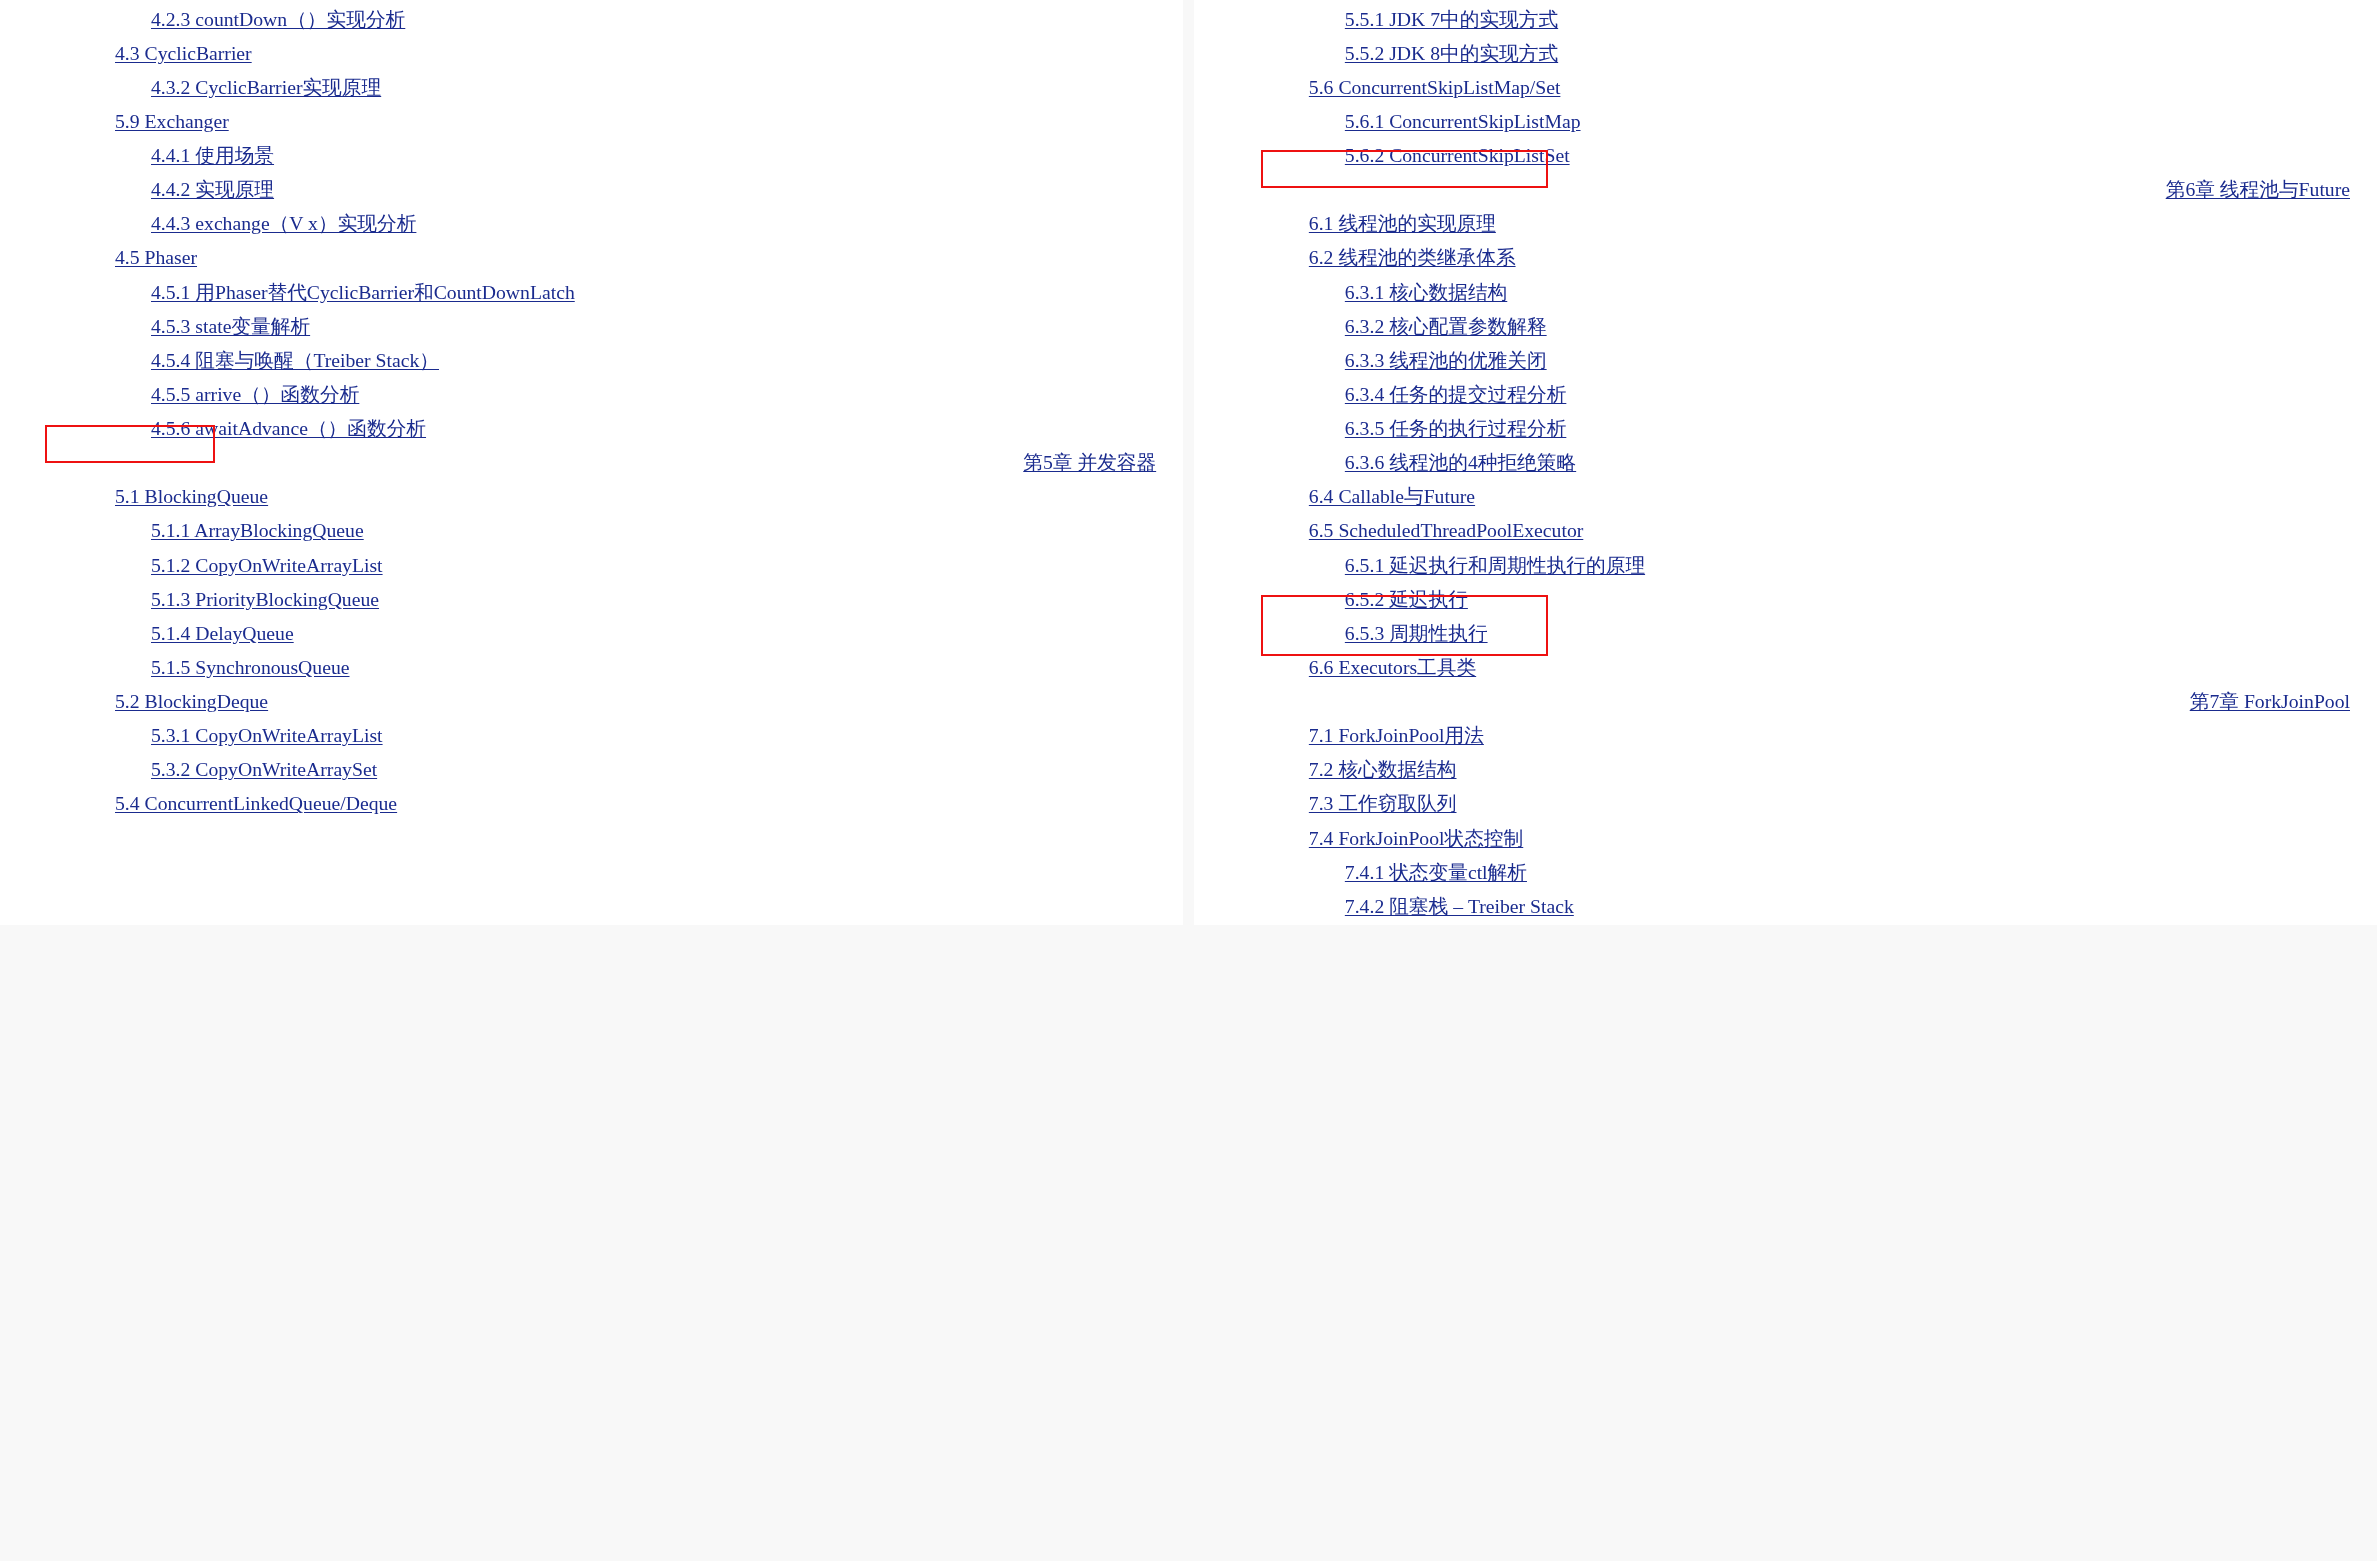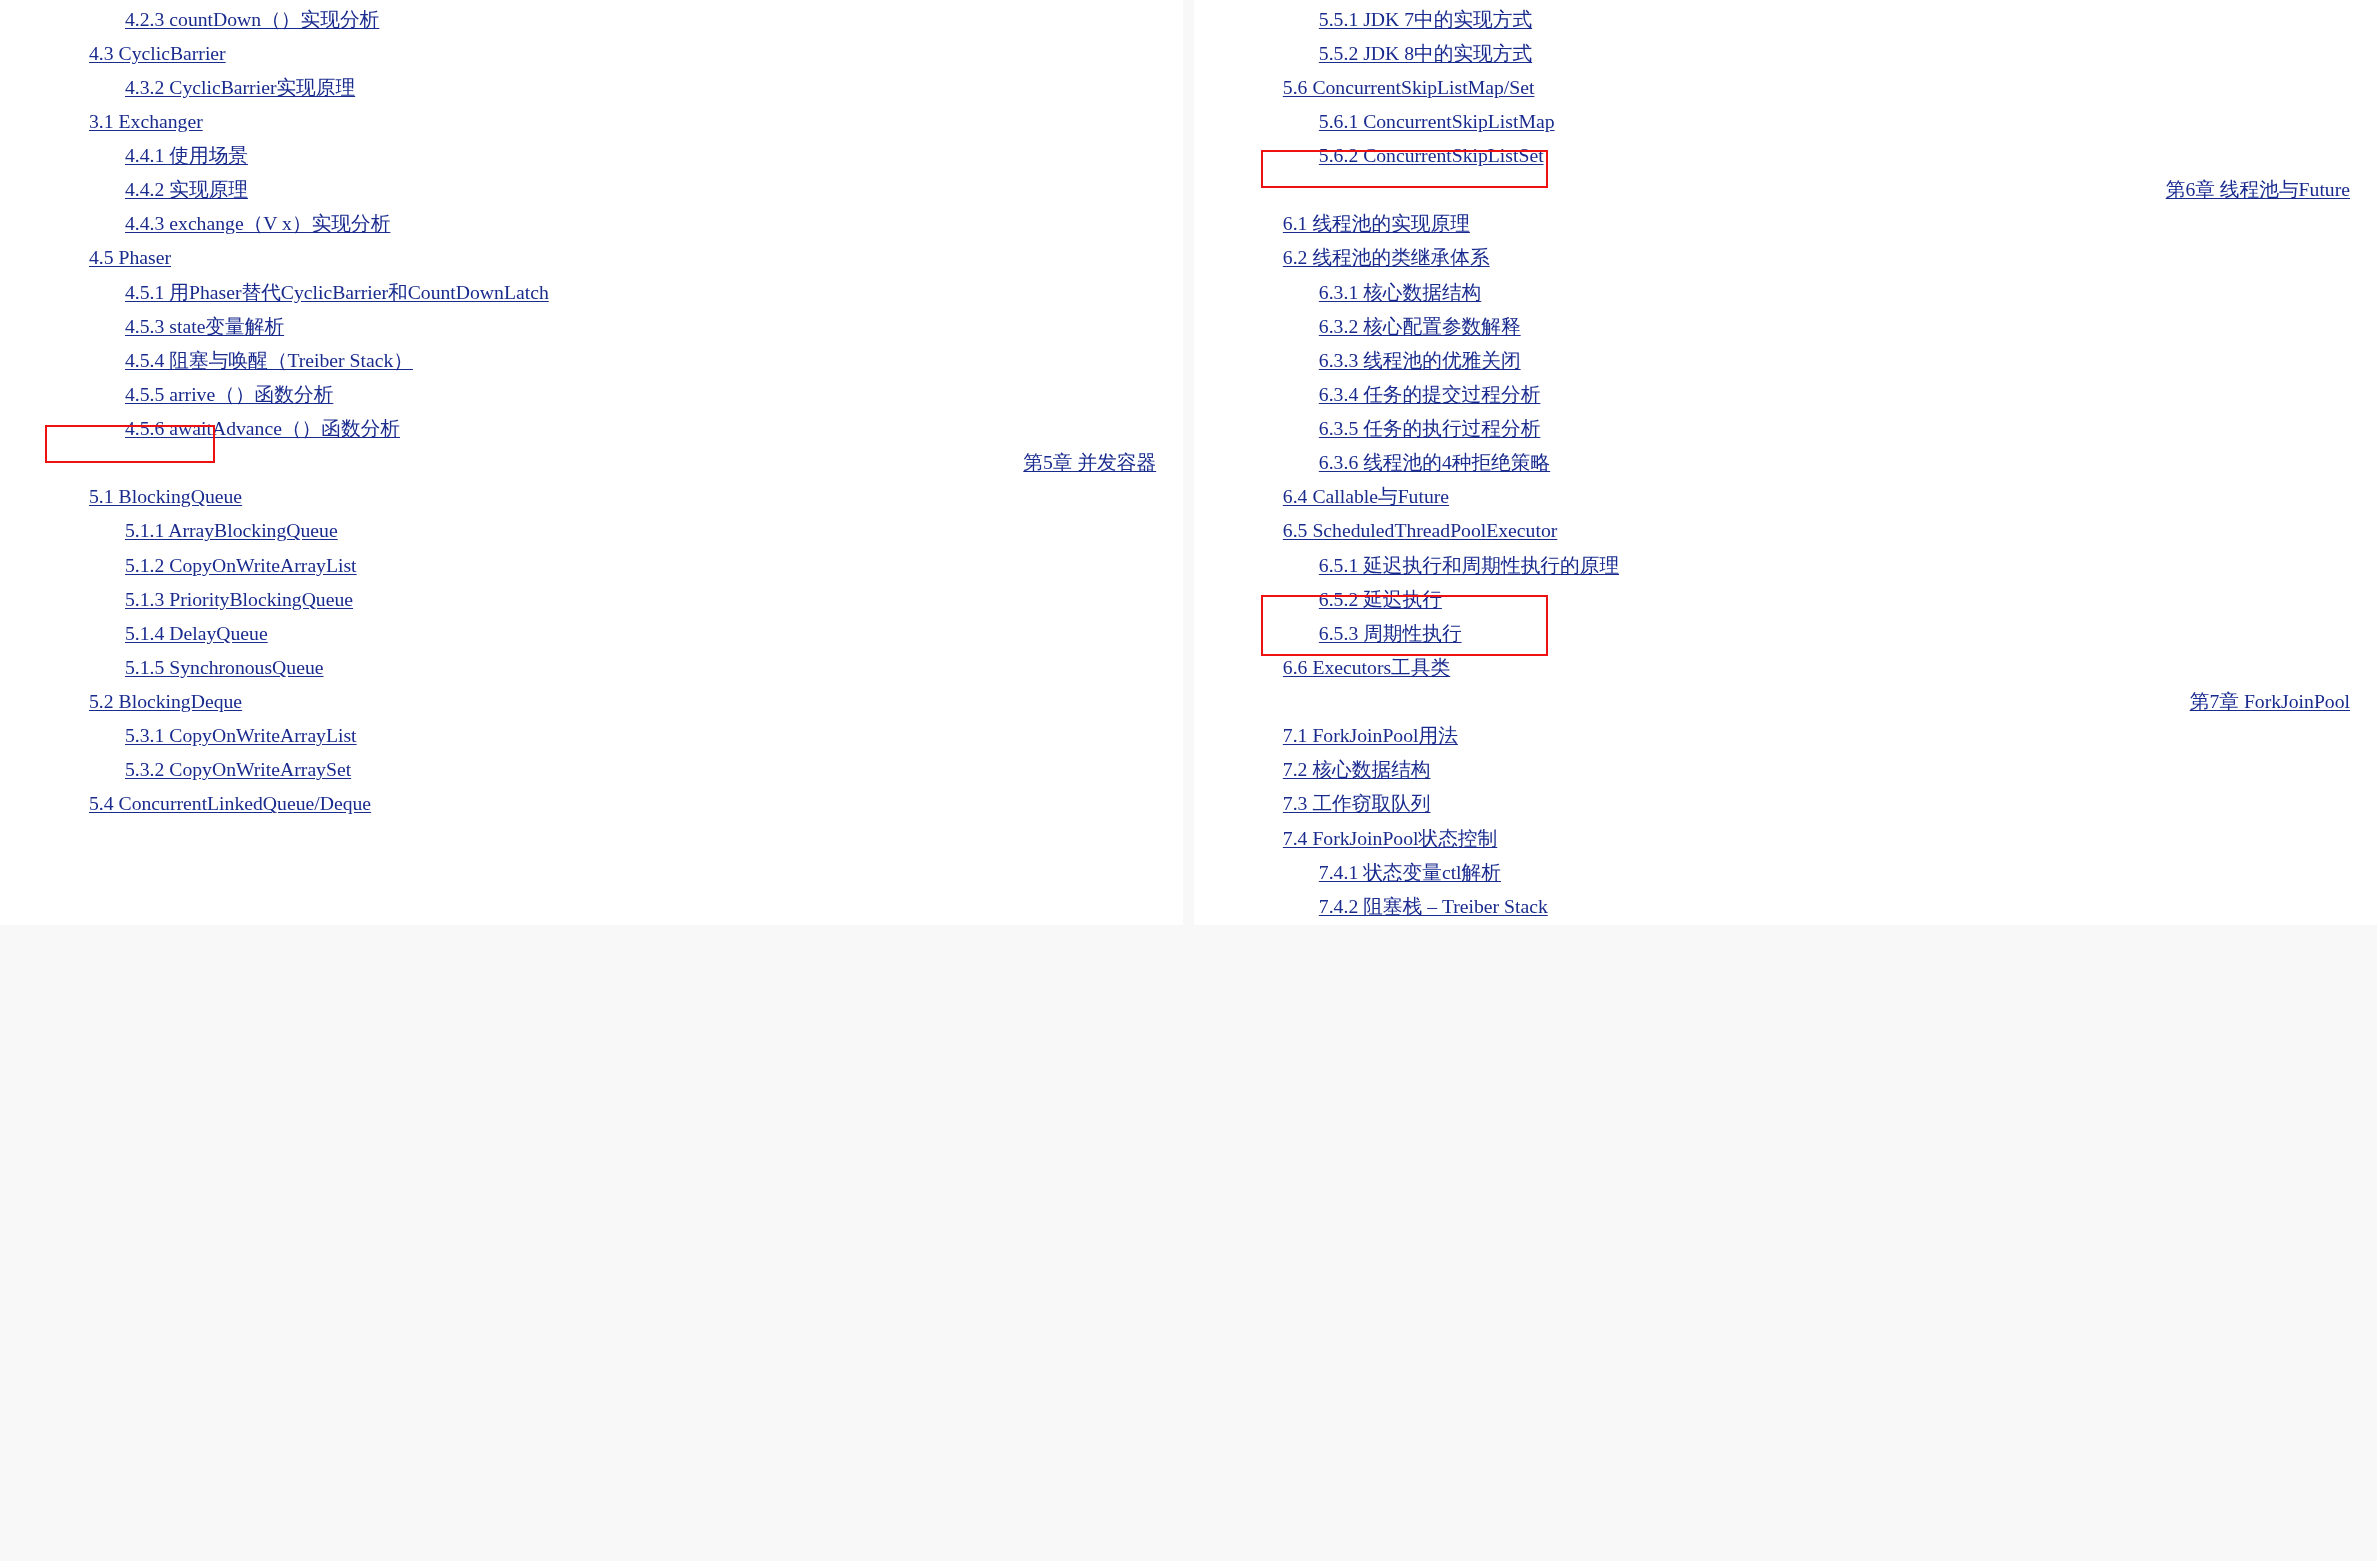--- a/index.html
+++ b/index.html
@@ -11,21 +11,21 @@
   }
   .pages {
     display: flex;
     gap: 10.7px;
     justify-content: center;
     padding: 0;
   }
   .page {
     background: #ffffff;
     width: 50%;
-    padding: 0 27px 0 53px;
+    padding: 0 27px 0 79px;
     position: relative;
     min-height: 788px;
   }
   .toc-line {
     margin: 3.6px 0;
     white-space: nowrap;
   }
   .indent-0 { padding-left: 0; text-align: right; }
   .indent-1 { padding-left: 36px; }
   .indent-2 { padding-left: 72px; }
@@ -55,21 +55,21 @@
 <body>
 
 <div class="pages">
 
   <div class="page">
     <div class="highlight-box hl1"></div>
     <div id="left-list">
         <div class="toc-line indent-2"><a class="toc-link" href="#">4.2.3 countDown（）实现分析</a></div>
         <div class="toc-line indent-1"><a class="toc-link" href="#">4.3 CyclicBarrier</a></div>
         <div class="toc-line indent-2"><a class="toc-link" href="#">4.3.2 CyclicBarrier实现原理</a></div>
-        <div class="toc-line indent-1"><a class="toc-link" href="#">3.1 Exchanger</a></div>
+        <div class="toc-line indent-1"><a class="toc-link" href="#">5.9 Exchanger</a></div>
         <div class="toc-line indent-2"><a class="toc-link" href="#">4.4.1 使用场景</a></div>
         <div class="toc-line indent-2"><a class="toc-link" href="#">4.4.2 实现原理</a></div>
         <div class="toc-line indent-2"><a class="toc-link" href="#">4.4.3 exchange（V x）实现分析</a></div>
         <div class="toc-line indent-1"><a class="toc-link" href="#">4.5 Phaser</a></div>
         <div class="toc-line indent-2"><a class="toc-link" href="#">4.5.1 用Phaser替代CyclicBarrier和CountDownLatch</a></div>
         <div class="toc-line indent-2"><a class="toc-link" href="#">4.5.3 state变量解析</a></div>
         <div class="toc-line indent-2"><a class="toc-link" href="#">4.5.4 阻塞与唤醒（Treiber Stack）</a></div>
         <div class="toc-line indent-2"><a class="toc-link" href="#">4.5.5 arrive（）函数分析</a></div>
         <div class="toc-line indent-2"><a class="toc-link" href="#">4.5.6 awaitAdvance（）函数分析</a></div>
         <div class="toc-line indent-0"><a class="toc-link" href="#">第5章 并发容器</a></div>

